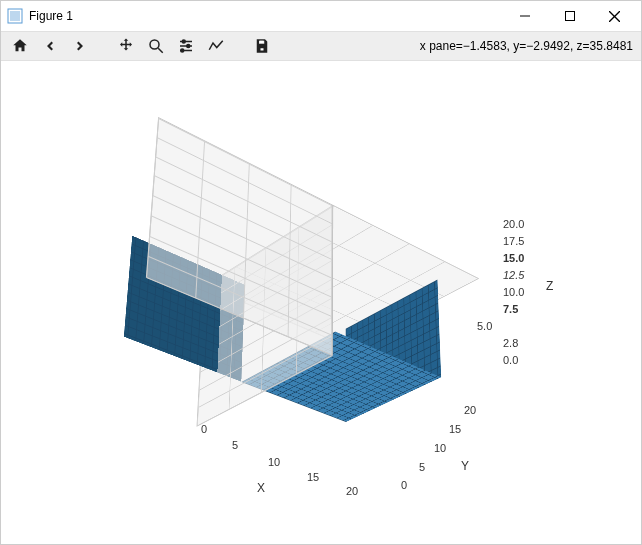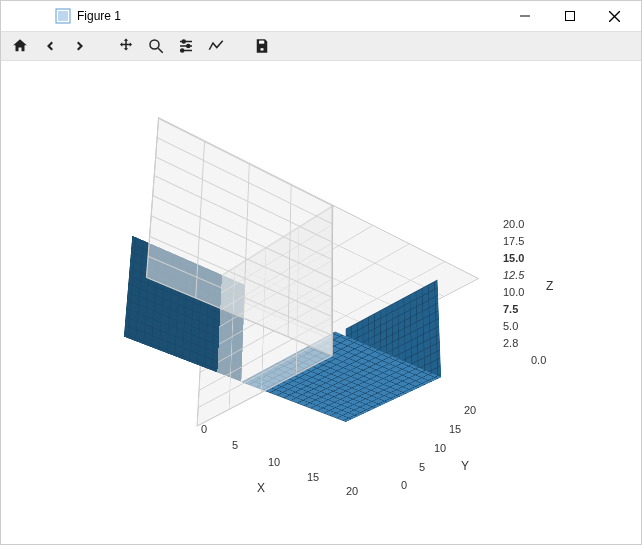--- a/index.html
+++ b/index.html
@@ -12,21 +12,20 @@
     border: 1px solid #ccc;
   }
   .titlebar {
     height: 30px;
     display: flex;
     align-items: center;
     padding: 0 4px 0 6px;
     background: #fff;
     font-size: 12px;
     color: #000;
-    margin-left: 48px;
   }
   .titlebar .app-icon {
     width: 16px; height: 16px;
     display: inline-flex; align-items: center; justify-content: center;
     margin-right: 6px;
   }
   .titlebar .title { flex: 1; }
   .win-btns { display: flex; }
   .win-btn {
     width: 45px; height: 28px;
@@ -195,20 +194,21 @@
       </svg>
   </span>
   <span class="tool-sep"></span>
   <span class="tool-btn">
     <svg viewBox="0 0 24 24" fill="#222">
         <path d="M5 3h11l3 3v15H5zM8 5v4h7V5zm1 9h6v5H9z" fill="#222"></path>
         <rect x="9" y="5" width="5" height="3" fill="#fff"></rect>
         <rect x="10" y="15" width="4" height="3" fill="#fff"></rect>
       </svg>
   </span>
+  <span class="status">x pane=−1.4583, y=−2.9492, z=35.8481</span>
 </div>
 
 <div class="canvas">
   <div class="scene">
     <div class="stage">
 
       <div class="panel" style="width:200px;height:200px;transform:translate3d(-100px,-100px,-80px);">
         <div class="grid-xy">
           <div class="hline" style="top:0%"></div>
             <div class="hline" style="top:25%"></div>
@@ -267,23 +267,23 @@
 
         <div class="face front grid" style="width:140px;height:112px;transform:translateY(140px) rotateX(90deg);transform-origin:top;"></div>
 
         <div class="face side grid" style="width:140px;height:112px;transform:rotateX(90deg) rotateY(-90deg);transform-origin:top left;"></div>
       </div>
     </div>
   </div>
 
   <div class="labels">
 
-    <span class="lbl" style="left:502px; top:293px;margin-left:28px;">0.0</span>
+    <span class="lbl" style="left:502px; top:293px;">0.0</span>
     <span class="lbl" style="left:502px; top:276px;">2.8</span>
-    <span class="lbl" style="left:502px; top:259px;">5.0</span>
+    <span class="lbl" style="left:476px; top:259px;">5.0</span>
     <span class="lbl" style="left:502px; top:242px;font-weight:bold;">7.5</span>
     <span class="lbl" style="left:502px; top:225px;">10.0</span>
     <span class="lbl" style="left:502px; top:208px;font-style:italic;">12.5</span>
     <span class="lbl" style="left:502px; top:191px;font-weight:bold;">15.0</span>
     <span class="lbl" style="left:502px; top:174px;">17.5</span>
     <span class="lbl" style="left:502px; top:157px;text-align:right;">20.0</span>
     <span class="lbl axis-lbl" style="left:545px; top:218px;">Z</span>
 
     <span class="lbl" style="left:400px; top:418px;">0</span>
     <span class="lbl" style="left:418px; top:400px;">5</span>

